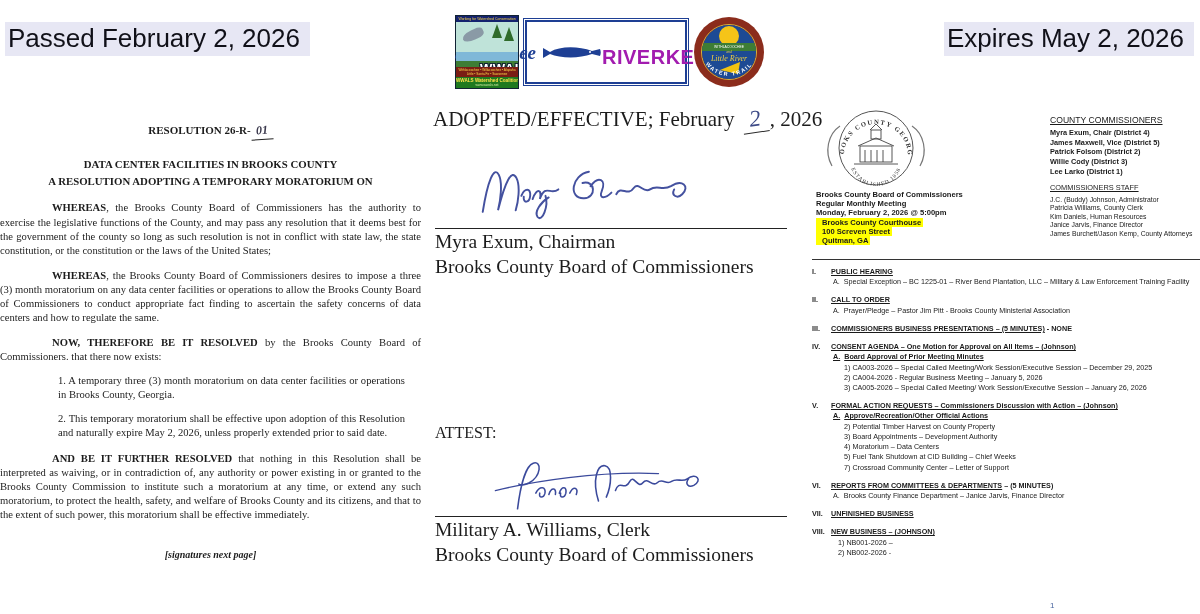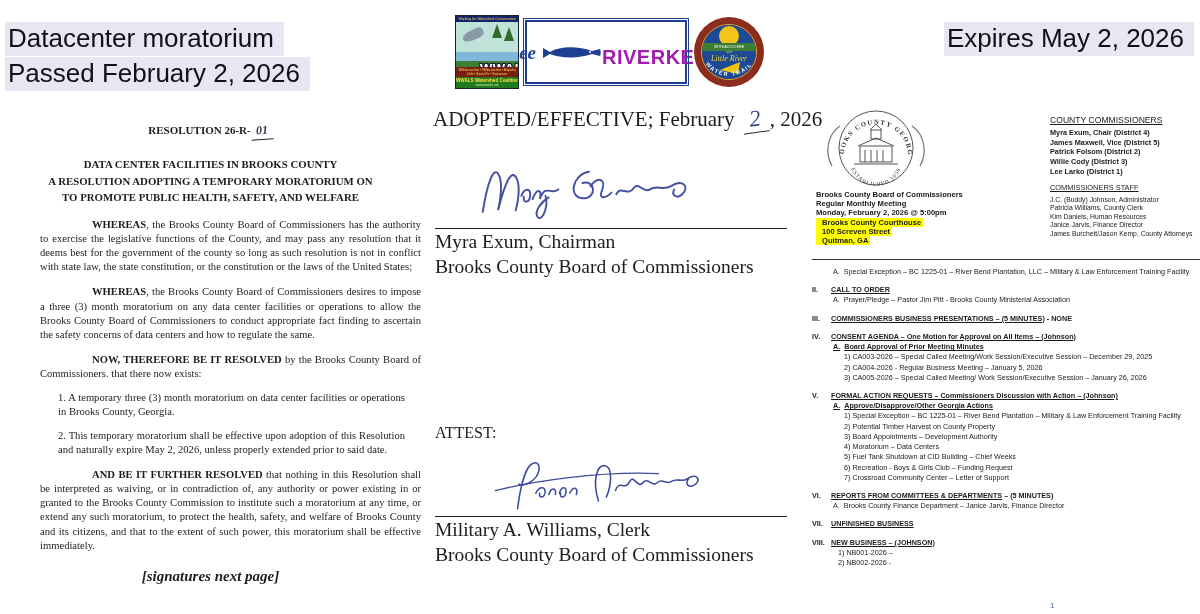--- a/index.html
+++ b/index.html
@@ -38,23 +38,23 @@
   .rk-line2 { font-size:20px; font-weight:bold; color:#a21caf; letter-spacing:0.5px; white-space:nowrap;margin-top:20px; }
   .rk-reg { font-size:8px; vertical-align:super; }
 
   .badge { width:72px; height:72px; }
 
   
   #resolution-doc { position:absolute; left:0px; top:123px; width:421px; font-family:"Liberation Serif", serif; font-size:10.6px; line-height:1.33; color:#1c1c1c; text-align:justify; }
   #resolution-doc .res-num { text-align:center; font-weight:bold; font-size:11px; margin-bottom:16px; }
   .hand-num { font-style:italic; color:#3c3a4e; border-bottom:1px solid #222; display:inline-block; min-width:22px; text-align:center; transform:rotate(-4deg); font-size:12px; }
   #resolution-doc .res-title { text-align:center; font-weight:bold; font-size:10.8px; line-height:1.55; margin-bottom:12px; }
-  #resolution-doc p.body-par { text-indent:52px; margin-top:11px;padding-left:40px; }
+  #resolution-doc p.body-par { text-indent:52px; margin-top:11px; }
   #resolution-doc .res-item { margin:10px 16px 0 58px; text-align:justify; }
-  #resolution-doc .sig-note { text-align:center; font-weight:bold; font-style:italic; font-size:15px; margin-top:14px; }
+  #resolution-doc .sig-note { text-align:center; font-weight:bold; font-style:italic; font-size:10px; margin-top:26px; }
 
   
   #signature-page { position:absolute; left:433px; top:106px; width:392px; height:500px; font-family:"Liberation Serif", serif; color:#1c1c1c; }
   .adopted-line { font-size:21px; white-space:nowrap; }
   .hand-day { display:inline-block; font-style:italic; color:#3d4a86; font-size:23px; min-width:26px; text-align:center; border-bottom:1.5px solid #2a2a2a; transform:rotate(-8deg); margin:0 2px; }
   .sig-block { position:absolute; left:2px; width:380px; }
   .sig-svg { display:block; }
   .sig-rule { border-top:1.6px solid #222; width:352px; }
   .sig-name, .sig-org { font-size:19.5px; line-height:25px; }
   #attest-label { position:absolute; left:2px; top:318px; font-size:16px; }
@@ -79,21 +79,20 @@
   .it-l { margin-right:4px; }
   .it.emph .it-l, .it.emph .it-t { font-weight:bold; text-decoration:underline; }
   .sub { padding-left:32px; white-space:nowrap; }
   .extra { padding-left:26px; white-space:nowrap; }
   #page-num { position:absolute; left:238px; top:492px; color:#4a66a0; font-size:8px; }
 </style>
 </head>
 <body>
 
 <div id="caption-left" class="caption">
-  <span class="hl">Datacenter moratorium</span>
   <span class="hl">Passed February 2, 2026</span>
 </div>
 
 <div id="caption-right" class="caption">
   <span class="hl">Expires May 2, 2026</span>
 </div>
 
 <div id="logo-strip">
 
   <div class="wwals">
@@ -147,21 +146,20 @@
   </svg>
 </div>
 
 <div id="resolution-doc">
   <div class="res-num">
     <span>RESOLUTION 26-R-</span><span class="hand-num">01</span>
   </div>
   <div class="res-title">
     <div>DATA CENTER FACILITIES IN BROOKS COUNTY</div>
     <div>A RESOLUTION ADOPTING A TEMPORARY MORATORIUM ON</div>
-    <div>TO PROMOTE PUBLIC HEALTH, SAFETY, AND WELFARE</div>
   </div>
   <p class="body-par"><b>WHEREAS</b><span>, the Brooks County Board of Commissioners has the authority to exercise the legislative functions of the County, and may pass any resolution that it deems best for the government of the county so long as such resolution is not in conflict with state law, the state constitution, or the constitution or the laws of the United States;</span></p>
   <p class="body-par"><b>WHEREAS</b><span>, the Brooks County Board of Commissioners desires to impose a three (3) month moratorium on any data center facilities or operations to allow the Brooks County Board of Commissioners to conduct appropriate fact finding to ascertain the safety concerns of data centers and how to regulate the same.</span></p>
   <p class="body-par"><b>NOW, THEREFORE BE IT RESOLVED</b><span> by the Brooks County Board of Commissioners. that there now exists:</span></p>
   <p class="res-item">1. A temporary three (3) month moratorium on data center facilities or operations in Brooks County, Georgia.</p>
   <p class="res-item">2. This temporary moratorium shall be effective upon adoption of this Resolution and naturally expire May 2, 2026, unless properly extended prior to said date.</p>
   <p class="body-par"><b>AND BE IT FURTHER RESOLVED</b><span> that nothing in this Resolution shall be interpreted as waiving, or in contradiction of, any authority or power existing in or granted to the Brooks County Commission to institute such a moratorium at any time, or extend any such moratorium, to protect the health, safety, and welfare of Brooks County and its citizens, and that to the extent of such power, this moratorium shall be effective immediately.</span></p>
   <p class="sig-note">[signatures next page]</p>
 </div>
 
@@ -260,45 +258,44 @@
         <div class="staff-line">Kim Daniels, Human Resources</div>
         <div class="staff-line">Janice Jarvis, Finance Director</div>
         <div class="staff-line">James Burchett/Jason Kemp, County Attorneys</div>
       </div>
   </div>
 
   <div id="agenda-divider"></div>
 
   <div id="agenda-sections">
       <div class="sec">
+        <div class="sec-h"><span class="sec-n">I.</span><span class="sec-t">PUBLIC HEARING</span></div>
         <div class="it"><span class="it-l">A.</span><span class="it-t">Special Exception – BC 1225-01 – River Bend Plantation, LLC – Military &amp; Law Enforcement Training Facility</span></div>
       </div>
       <div class="sec">
         <div class="sec-h"><span class="sec-n">II.</span><span class="sec-t">CALL TO ORDER</span></div>
         <div class="it"><span class="it-l">A.</span><span class="it-t">Prayer/Pledge – Pastor Jim Pitt - Brooks County Ministerial Association</span></div>
       </div>
       <div class="sec">
         <div class="sec-h"><span class="sec-n">III.</span><span class="sec-t">COMMISSIONERS BUSINESS PRESENTATIONS – (5 MINUTES)</span><span class="sec-x"> - NONE</span></div>
       </div>
       <div class="sec">
         <div class="sec-h"><span class="sec-n">IV.</span><span class="sec-t">CONSENT AGENDA – One Motion for Approval on All Items – (Johnson)</span></div>
         <div class="it emph"><span class="it-l">A.</span><span class="it-t">Board Approval of Prior Meeting Minutes</span></div>
         <div class="sub">1) CA003-2026 – Special Called Meeting/Work Session/Executive Session – December 29, 2025</div>
         <div class="sub">2) CA004-2026 - Regular Business Meeting – January 5, 2026</div>
         <div class="sub">3) CA005-2026 – Special Called Meeting/ Work Session/Executive Session – January 26, 2026</div>
       </div>
       <div class="sec">
         <div class="sec-h"><span class="sec-n">V.</span><span class="sec-t">FORMAL ACTION REQUESTS – Commissioners Discussion with Action – (Johnson)</span></div>
-        <div class="it emph"><span class="it-l">A.</span><span class="it-t">Approve/Disapprove/Other Georgia Actions</span></div>
-        <div class="sub">1)  Special Exception – BC 1225-01 – River Bend Plantation – Military &amp; Law Enforcement Training Facility</div>
+        <div class="it emph"><span class="it-l">A.</span><span class="it-t">Approve/Recreation/Other Official Actions</span></div>
         <div class="sub">2)  Potential Timber Harvest on County Property</div>
         <div class="sub">3)  Board Appointments – Development Authority</div>
         <div class="sub">4)  Moratorium – Data Centers</div>
         <div class="sub">5)  Fuel Tank Shutdown at CID Building – Chief Weeks</div>
-        <div class="sub">6)  Recreation - Boys &amp; Girls Club – Funding Request</div>
         <div class="sub">7)  Crossroad Community Center – Letter of Support</div>
       </div>
       <div class="sec">
         <div class="sec-h"><span class="sec-n">VI.</span><span class="sec-t">REPORTS FROM COMMITTEES &amp; DEPARTMENTS</span><span class="sec-x"> – (5 MINUTES)</span></div>
         <div class="it"><span class="it-l">A.</span><span class="it-t">Brooks County Finance Department – Janice Jarvis, Finance Director</span></div>
       </div>
       <div class="sec">
         <div class="sec-h"><span class="sec-n">VII.</span><span class="sec-t">UNFINISHED BUSINESS</span></div>
       </div>
       <div class="sec">

